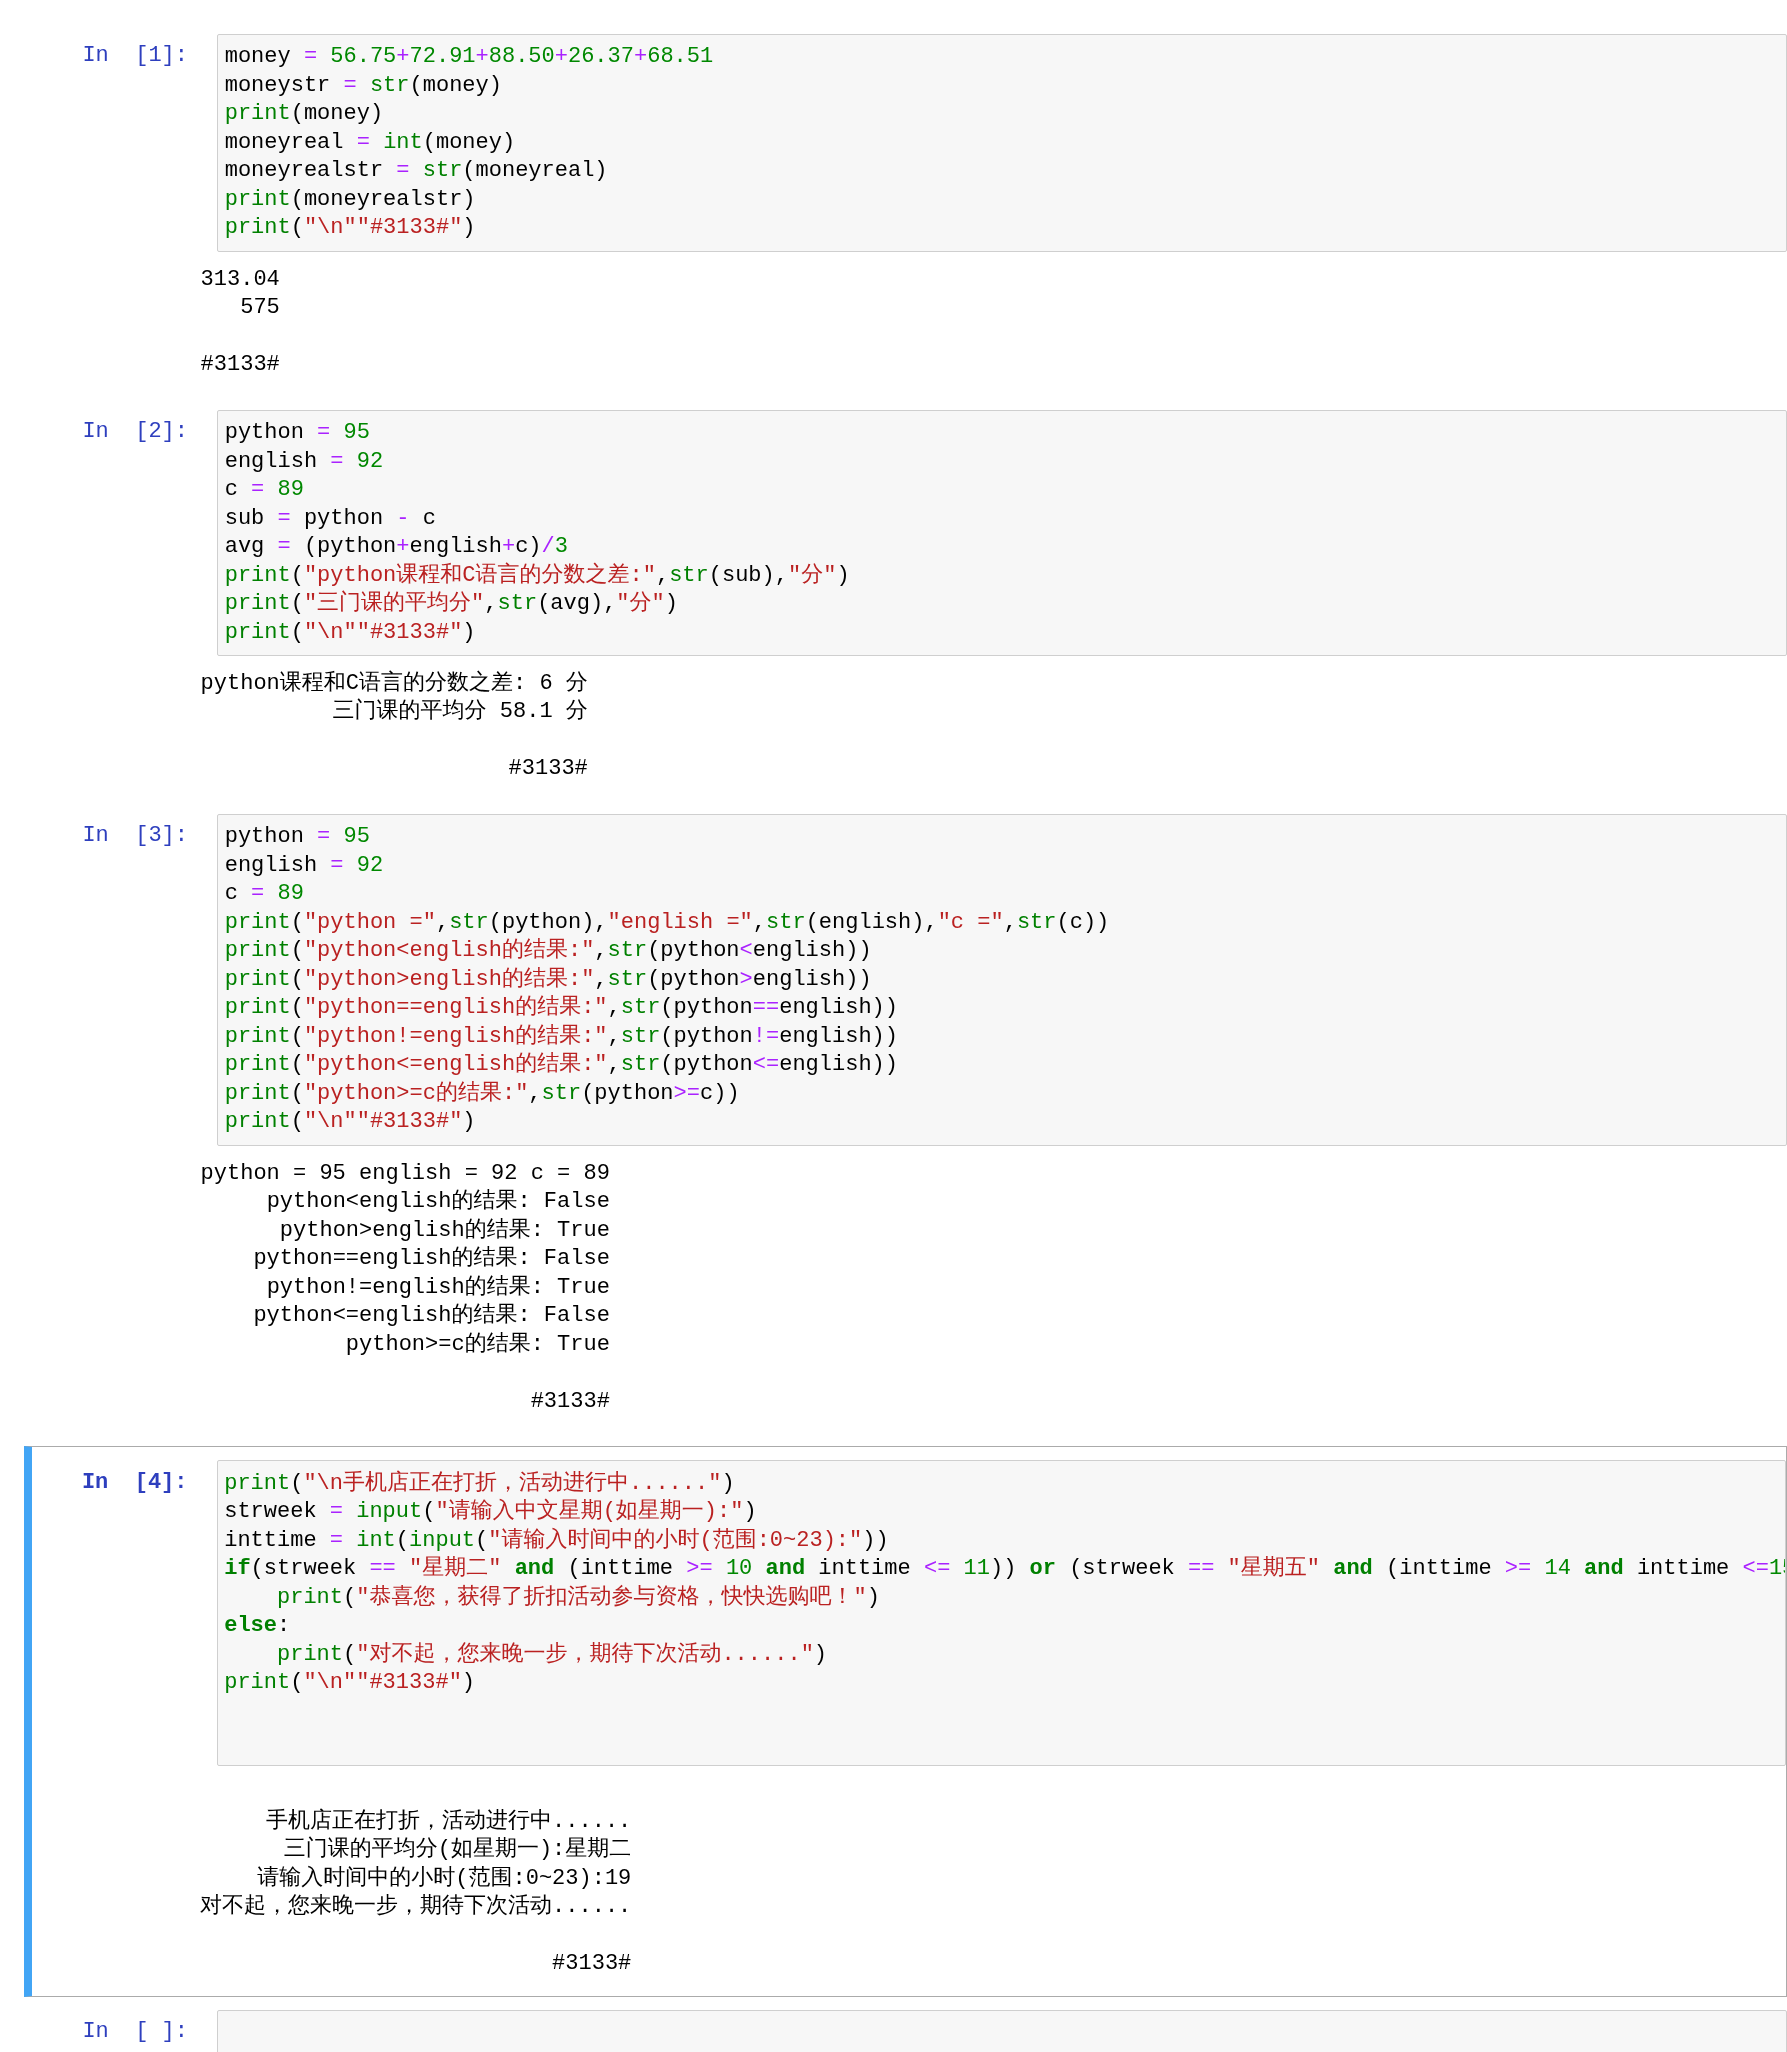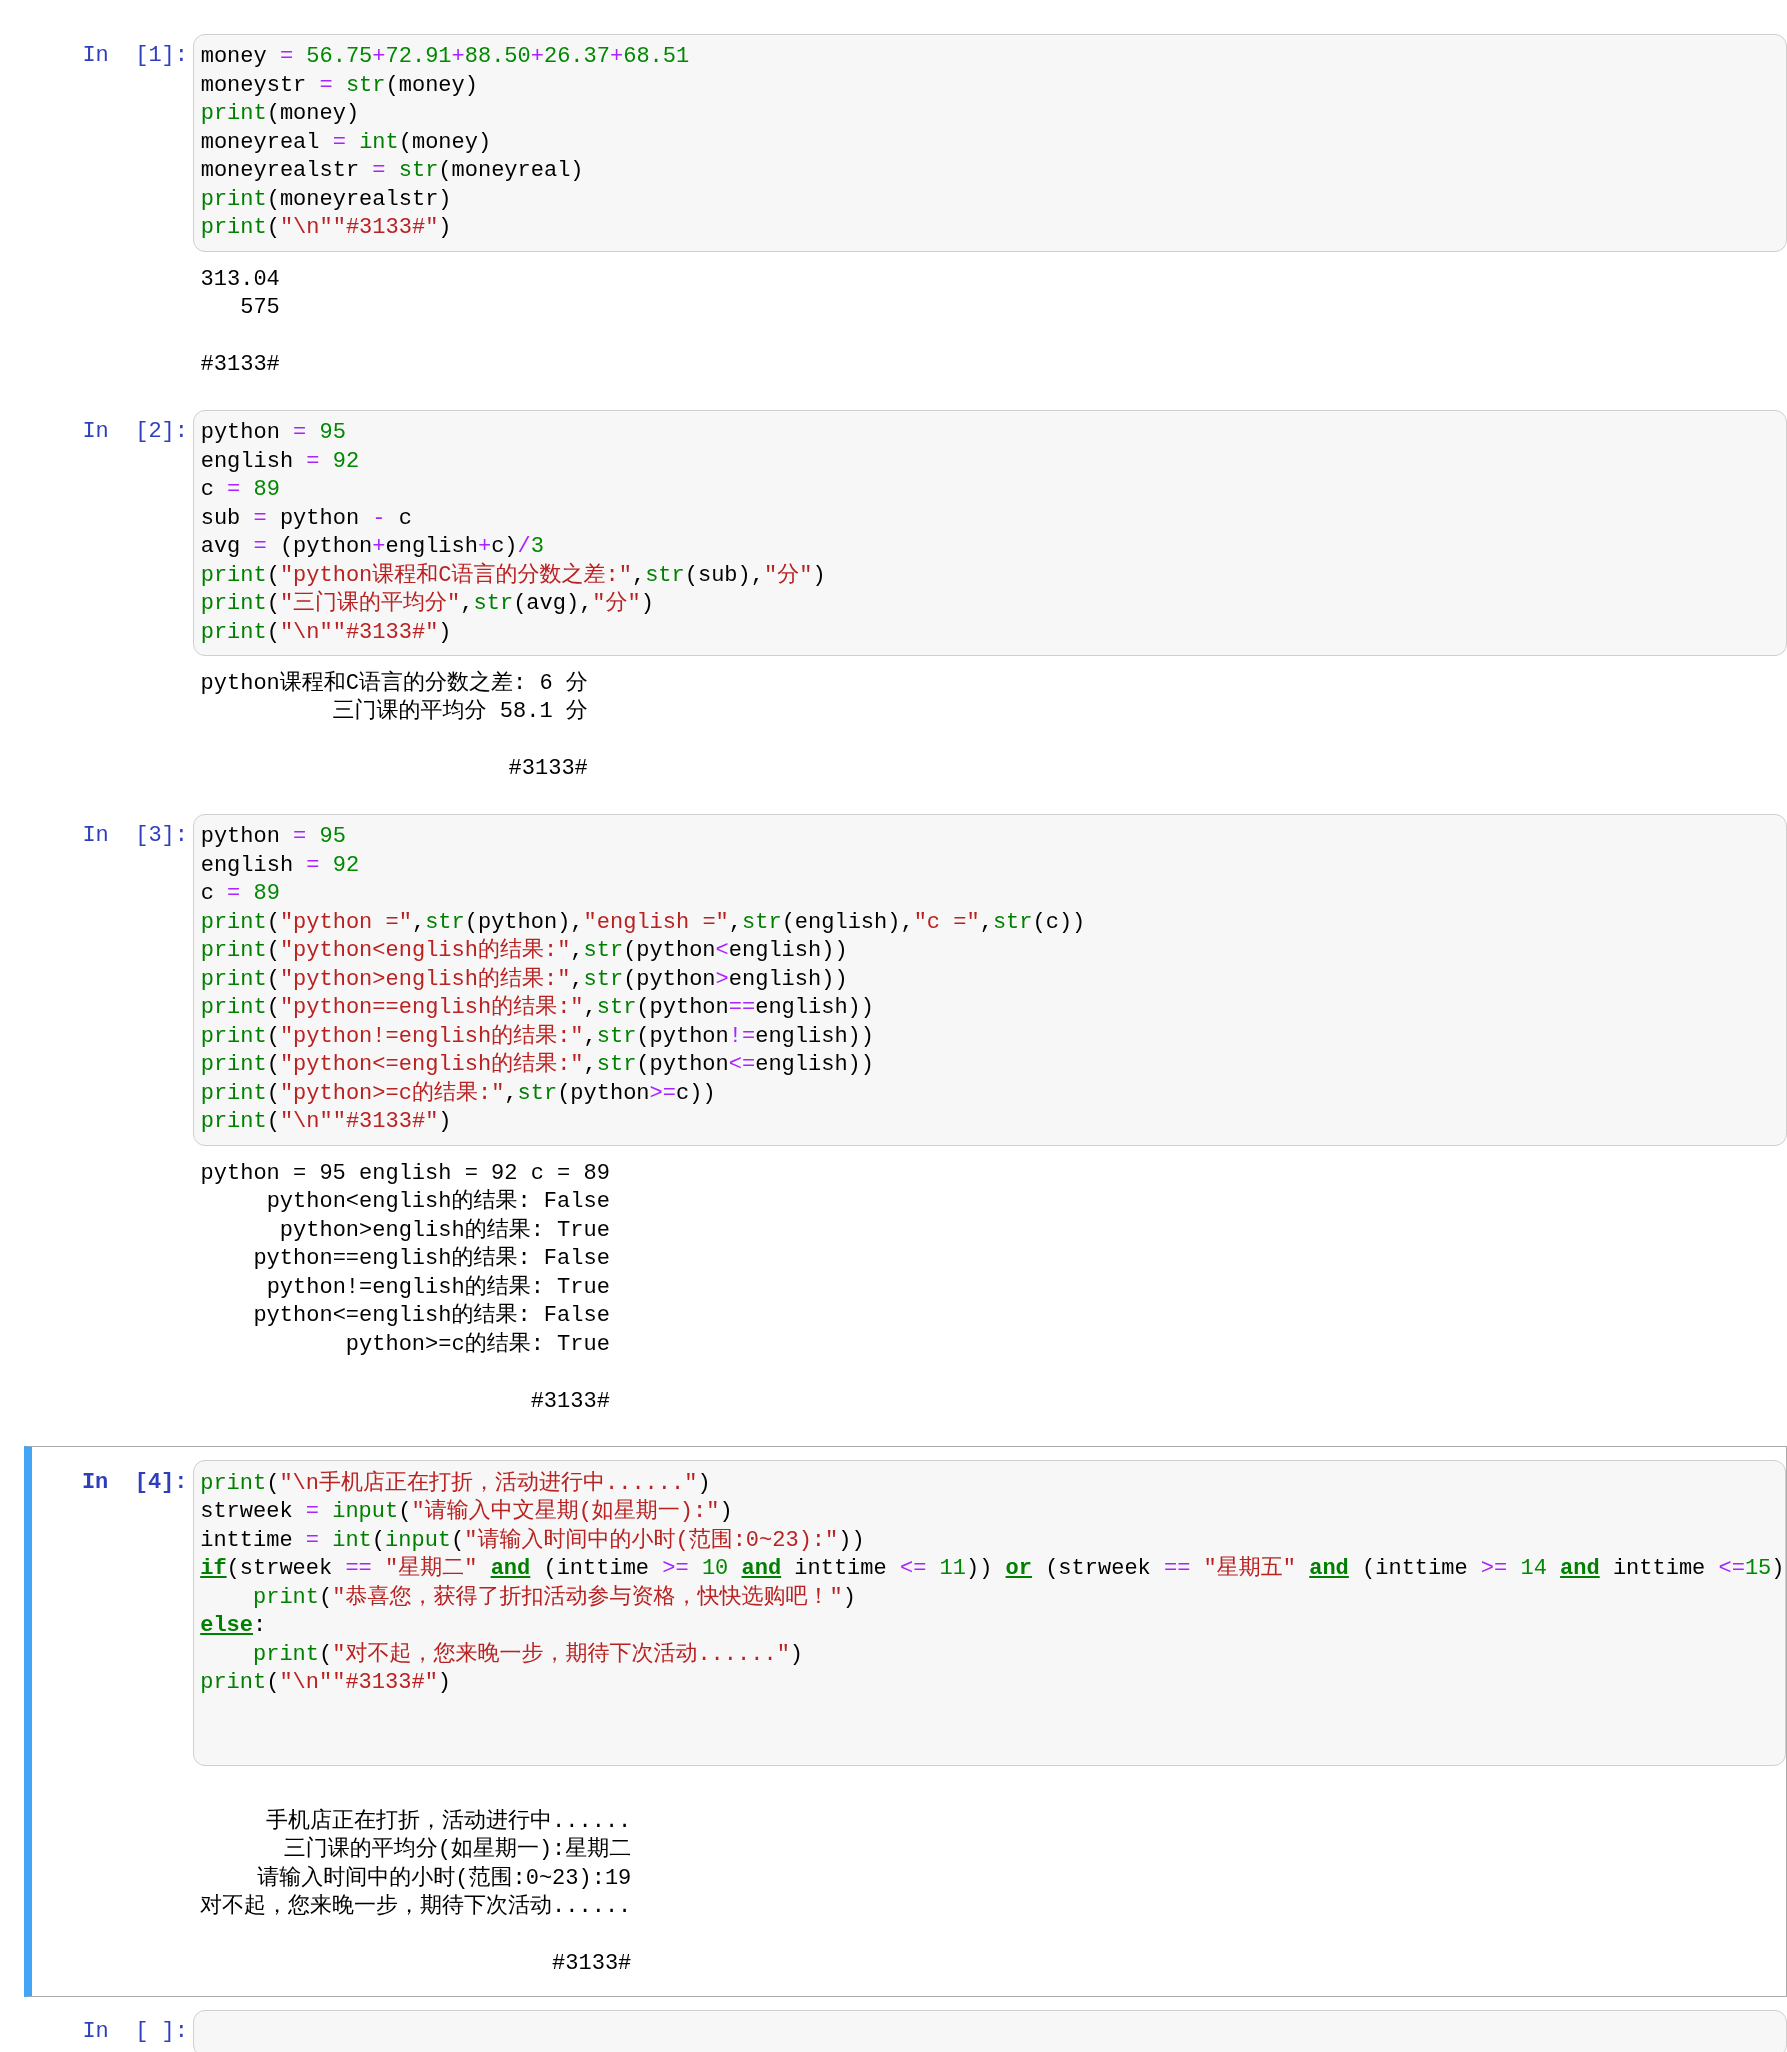--- a/index.html
+++ b/index.html
@@ -13,28 +13,28 @@
   .row{display:flex;align-items:flex-start;}
   .prompt{
     flex:0 0 193px;width:193px;box-sizing:border-box;
     text-align:right;padding:9.2px 5px 0 0;
     color:var(--prompt-blue,#2e3fbe);white-space:pre;
   }
   .inputbox{
     flex:1;min-width:0;box-sizing:border-box;
     background:var(--box-bg,#f7f7f7);
     border:0.8px solid var(--box-border,#cfcfcf);
-    border-radius:12px;padding:8.4px 6.7px;min-height:47px;overflow:hidden;
+    border-radius:2px;padding:8.4px 6.7px;min-height:47px;overflow:hidden;margin-left:24px;
   }
   pre.code{margin:0;font-family:inherit;}
   .cline{line-height:28.5px;min-height:28.5px;white-space:pre;}
   .out{padding:13.4px 0 0 7.6px;min-width:0;text-align:right;}
   .oline{line-height:28.5px;min-height:28.5px;white-space:pre;}
   .tok-t{color:#000;}
-  .tok-k{color:var(--kw-green,#008000);font-weight:bold;text-decoration:underline;}
+  .tok-k{color:var(--kw-green,#008000);font-weight:bold;}
   .tok-b{color:var(--kw-green,#008000);}
   .tok-n{color:var(--num-green,#008800);}
   .tok-o{color:var(--op-purple,#aa22ff);}
   .tok-s{color:var(--str-red,#ba2121);}
   .cell.selected{
     margin-left:23.5px;margin-bottom:13.4px;
     border:0.8px solid var(--sel-border,#ababab);
     border-left:8.4px solid var(--sel-bar,#42a5f5);
     padding:13.4px 0 17px 0;
   }

